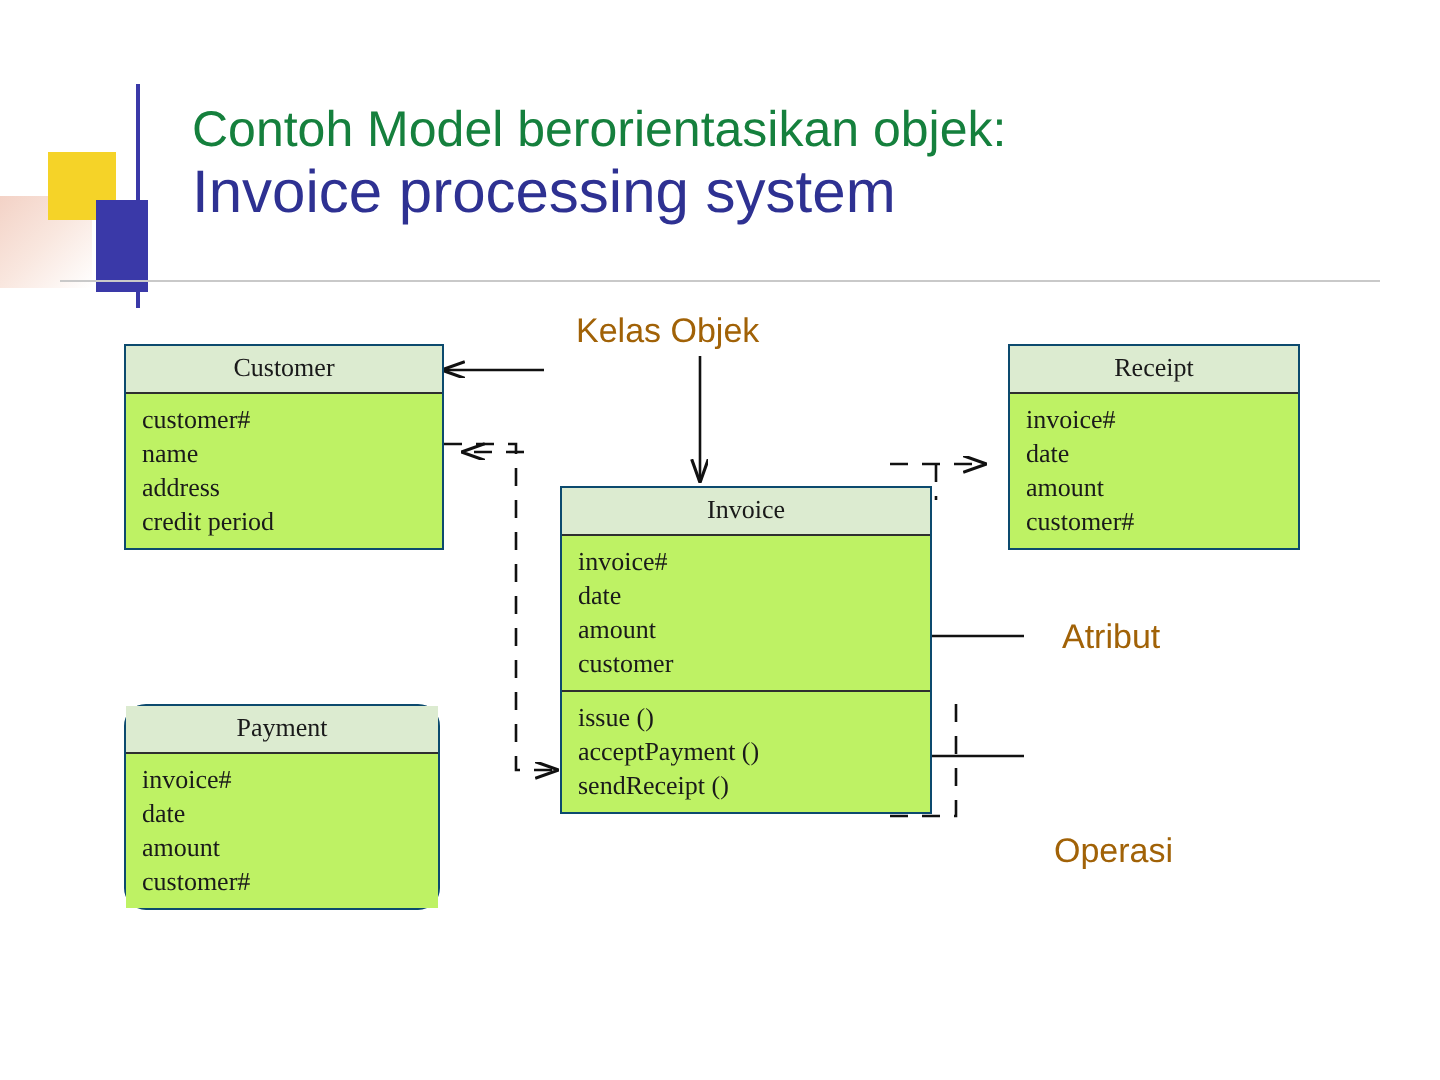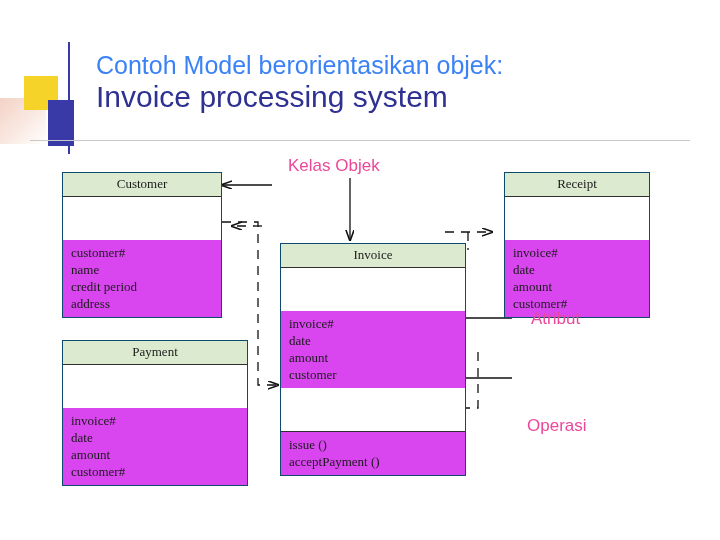--- a/index.html
+++ b/index.html
@@ -45,21 +45,21 @@
 
   
   #title-block {
     position: absolute;
     left: 96px;
     top: 50px;
     width: 600px;
   }
   .title-line1 {
     font-size: 25px;
-    color: #3b82f6;
+    color: #15803d;
     line-height: 31px;
     white-space: nowrap;
   }
   .title-line2 {
     font-size: 30px;
     color: #2e3192;
     line-height: 31px;
     white-space: nowrap;
   }
   #title-rule {
@@ -98,41 +98,40 @@
   .uml-head {
     background: #dcebd0;
     border-bottom: 1px solid #2f2f2f;
     text-align: center;
     font-family: "Liberation Serif", serif;
     font-size: 13px;
     color: #1a1a1a;
     padding: 3px 0 4px 0;
   }
   .uml-body {
-    background: #d946ef;
+    background: #bef264;
     padding: 4px 8px 5px 8px;
     font-family: "Liberation Serif", serif;
     font-size: 13px;
     line-height: 17px;
     color: #1a1a1a;
-    margin-top: 43px;
   }
   .uml-body.ops {
     border-top: 1px solid #2f2f2f;
   }
   .uml-body div {
     white-space: nowrap;
   }
 
   
   .callout {
     position: absolute;
     font-family: "Liberation Sans", sans-serif;
     font-size: 17px;
-    color: #ec4899;
+    color: #a16207;
     white-space: nowrap;
   }
 </style>
 </head>
 <body>
 
 <div id="deco">
   <div class="deco-sq deco-fade"></div>
   <div class="deco-sq deco-yellow"></div>
   <div class="deco-sq deco-blue"></div>
@@ -170,22 +169,22 @@
     <path d="M468,232 L468,250" fill="none" stroke="#111" stroke-width="1.3" stroke-dasharray="9,7"></path>
 
     <path d="M445,408 L478,408 L478,352" fill="none" stroke="#111" stroke-width="1.3" stroke-dasharray="9,7"></path>
   </svg>
 
   <div class="uml-box" style="left:62px; top:172px; width:160px;">
     <div class="uml-head">Customer</div>
     <div class="uml-body">
       <div>customer#</div>
       <div>name</div>
+      <div>address</div>
       <div>credit period</div>
-      <div>address</div>
     </div>
   </div>
 
   <div class="uml-box" style="left:504px; top:172px; width:146px;">
     <div class="uml-head">Receipt</div>
     <div class="uml-body">
       <div>invoice#</div>
       <div>date</div>
       <div>amount</div>
       <div>customer#</div>
@@ -196,24 +195,25 @@
     <div class="uml-head">Invoice</div>
     <div class="uml-body">
       <div>invoice#</div>
       <div>date</div>
       <div>amount</div>
       <div>customer</div>
     </div>
     <div class="uml-body ops">
       <div>issue ()</div>
       <div>acceptPayment ()</div>
-    </div>
-  </div>
-
-  <div class="uml-box" style="left:62px; top:340px; width:186px;">
+      <div>sendReceipt ()</div>
+    </div>
+  </div>
+
+  <div class="uml-box" style="left:62px; top:352px; width:158px;border-radius:11px;">
     <div class="uml-head">Payment</div>
     <div class="uml-body">
       <div>invoice#</div>
       <div>date</div>
       <div>amount</div>
       <div>customer#</div>
     </div>
   </div>
 
   <div class="callout" style="left:288px; top:156px;">Kelas Objek</div>

